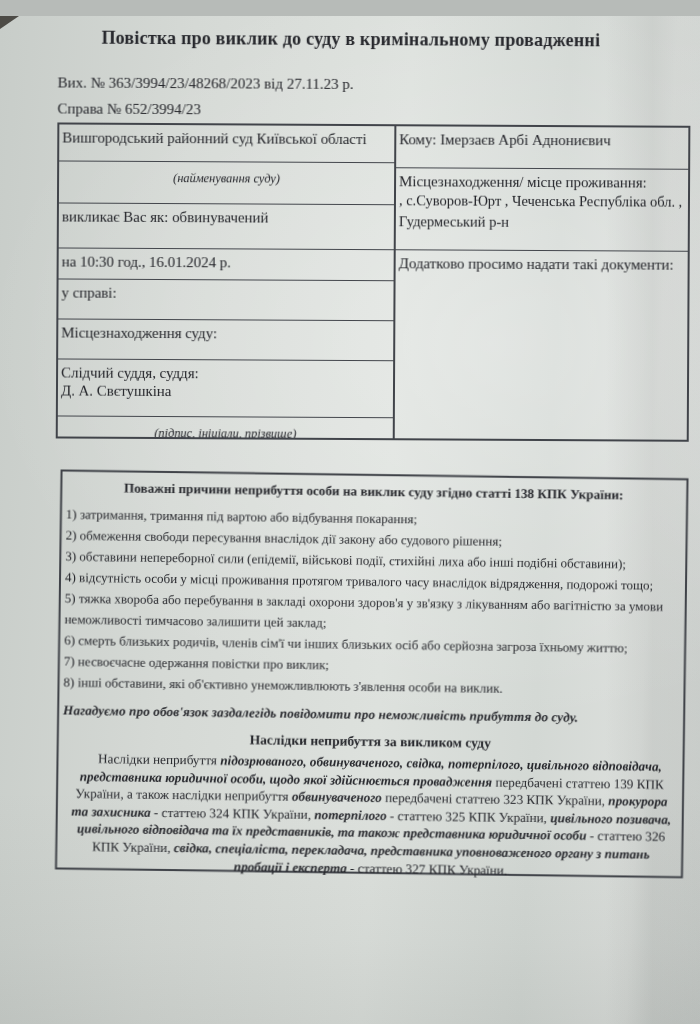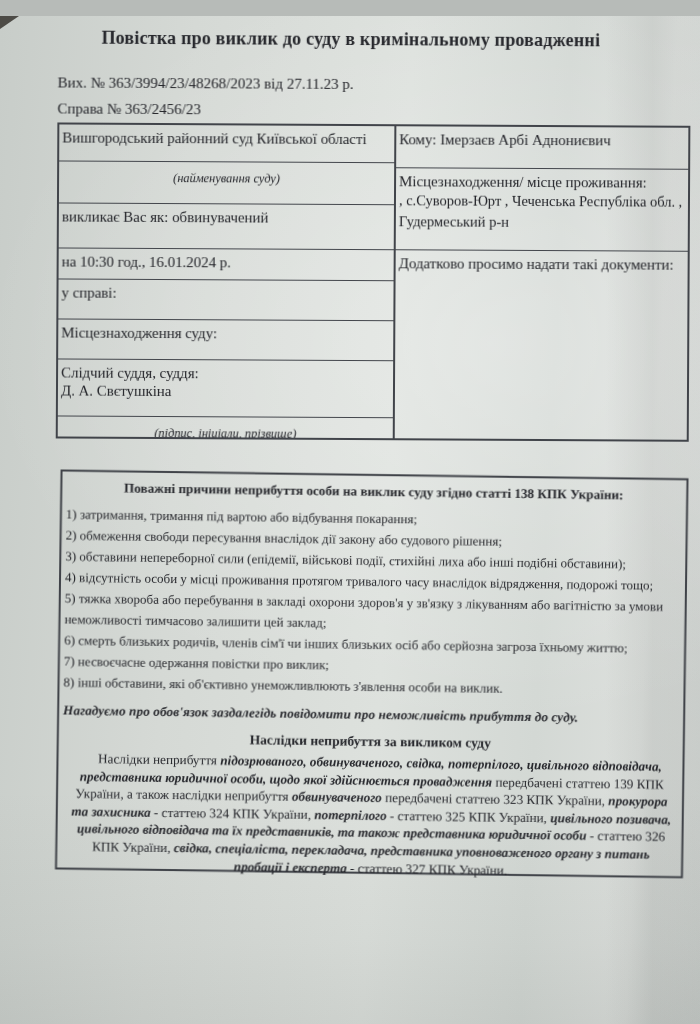--- a/index.html
+++ b/index.html
@@ -52,21 +52,21 @@
 
 <div class="photo">
   <div class="shade-bottom"></div>
   <div class="shade-rightband"></div>
   <div class="corner-dark"></div>
 
   <div class="doc">
 
     <div class="title">Повістка про виклик до суду в кримінальному провадженні</div>
     <div class="refline">Вих. № 363/3994/23/48268/2023 від 27.11.23 р.</div>
-    <div class="caseline">Справа № 363/2456/23</div>
+    <div class="caseline">Справа № 652/3994/23</div>
 
     <div class="summons-table">
       <div class="col-left">
         <div class="cell hL1">Вишгородський районний суд Київської області</div>
         <div class="cell hL2 caption">(найменування суду)</div>
         <div class="cell hL3">викликає Вас як: обвинувачений</div>
         <div class="cell hL4">на 10:30 год., 16.01.2024 р.</div>
         <div class="cell hL5">у справі:</div>
         <div class="cell hL6">Місцезнаходження суду:</div>
         <div class="cell hL7">

